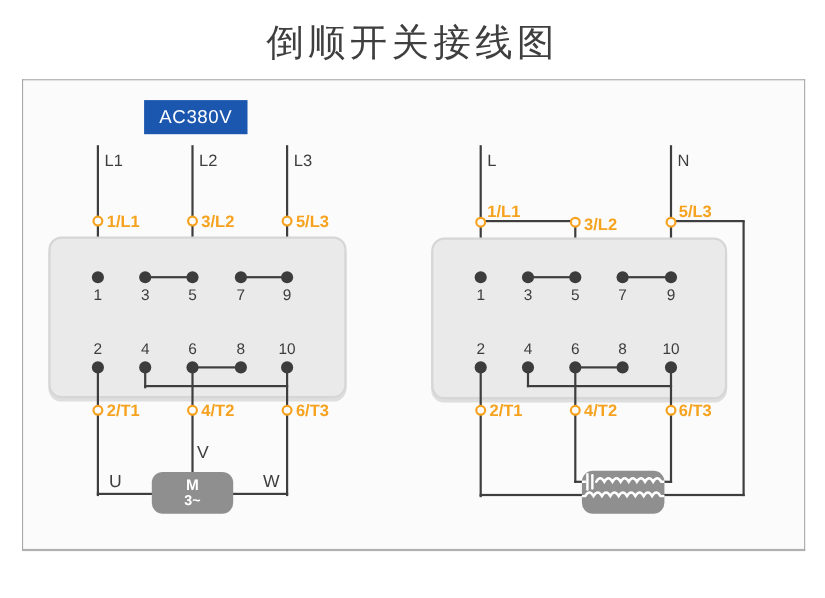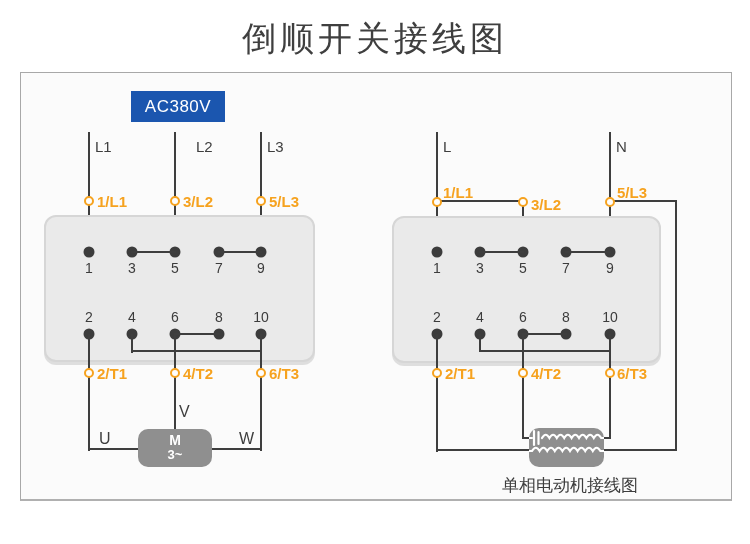--- a/index.html
+++ b/index.html
@@ -56,21 +56,21 @@
   <div class="title">倒顺开关接线图</div>
 
   <div class="card"></div>
 
   <div class="badge" style="left:131px;top:91px;width:94px;">AC380V</div>
 
   <div class="v" style="left:88px;top:132px;height:121px;"></div>
   <div class="v" style="left:174px;top:132px;height:121px;"></div>
   <div class="v" style="left:260px;top:132px;height:121px;"></div>
   <span class="lbl" style="left:95px;top:138px;">L1</span>
-  <span class="lbl" style="left:196px;top:138px;text-align:right;">L2</span>
+  <span class="lbl" style="left:181px;top:138px;text-align:right;">L2</span>
   <span class="lbl" style="left:267px;top:138px;">L3</span>
 
   <div class="swbox" style="left:44px;top:215px;width:267px;height:143px;"></div>
 
   <span class="term" style="left:89px;top:201px;"></span>
   <span class="term" style="left:175px;top:201px;"></span>
   <span class="term" style="left:261px;top:201px;"></span>
   <span class="olabel" style="left:97px;top:193px;">1/L1</span>
   <span class="olabel" style="left:183px;top:193px;">3/L2</span>
   <span class="olabel" style="left:269px;top:193px;">5/L3</span>
@@ -188,15 +188,14 @@
     <svg width="75" height="39" viewBox="0 0 75 39">
       <g stroke="#ffffff" stroke-width="2.2" fill="none" stroke-linecap="round">
         <path d="M0 10 H3"></path>
         <path d="M5 3 V17"></path>
         <path d="M9.5 4 V16"></path>
         <path d="M13 10 q3.7 -6.5 7.4 0 q3.7 -6.5 7.4 0 q3.7 -6.5 7.4 0 q3.7 -6.5 7.4 0 q3.7 -6.5 7.4 0 q3.7 -6.5 7.4 0 q3.7 -6.5 7.4 0 q3.7 -6.5 7.4 0 l3 0"></path>
         <path d="M0 23 h3 q3.8 -6.5 7.6 0 q3.8 -6.5 7.6 0 q3.8 -6.5 7.6 0 q3.8 -6.5 7.6 0 q3.8 -6.5 7.6 0 q3.8 -6.5 7.6 0 q3.8 -6.5 7.6 0 q3.8 -6.5 7.6 0 q3.8 -6.5 7.6 0 l3.6 0"></path>
       </g>
     </svg>
   </div>
-  <div class="caption" style="left:570px;top:474px;">单相电动机接线图</div>
 
 </div>
 
 </body></html>

